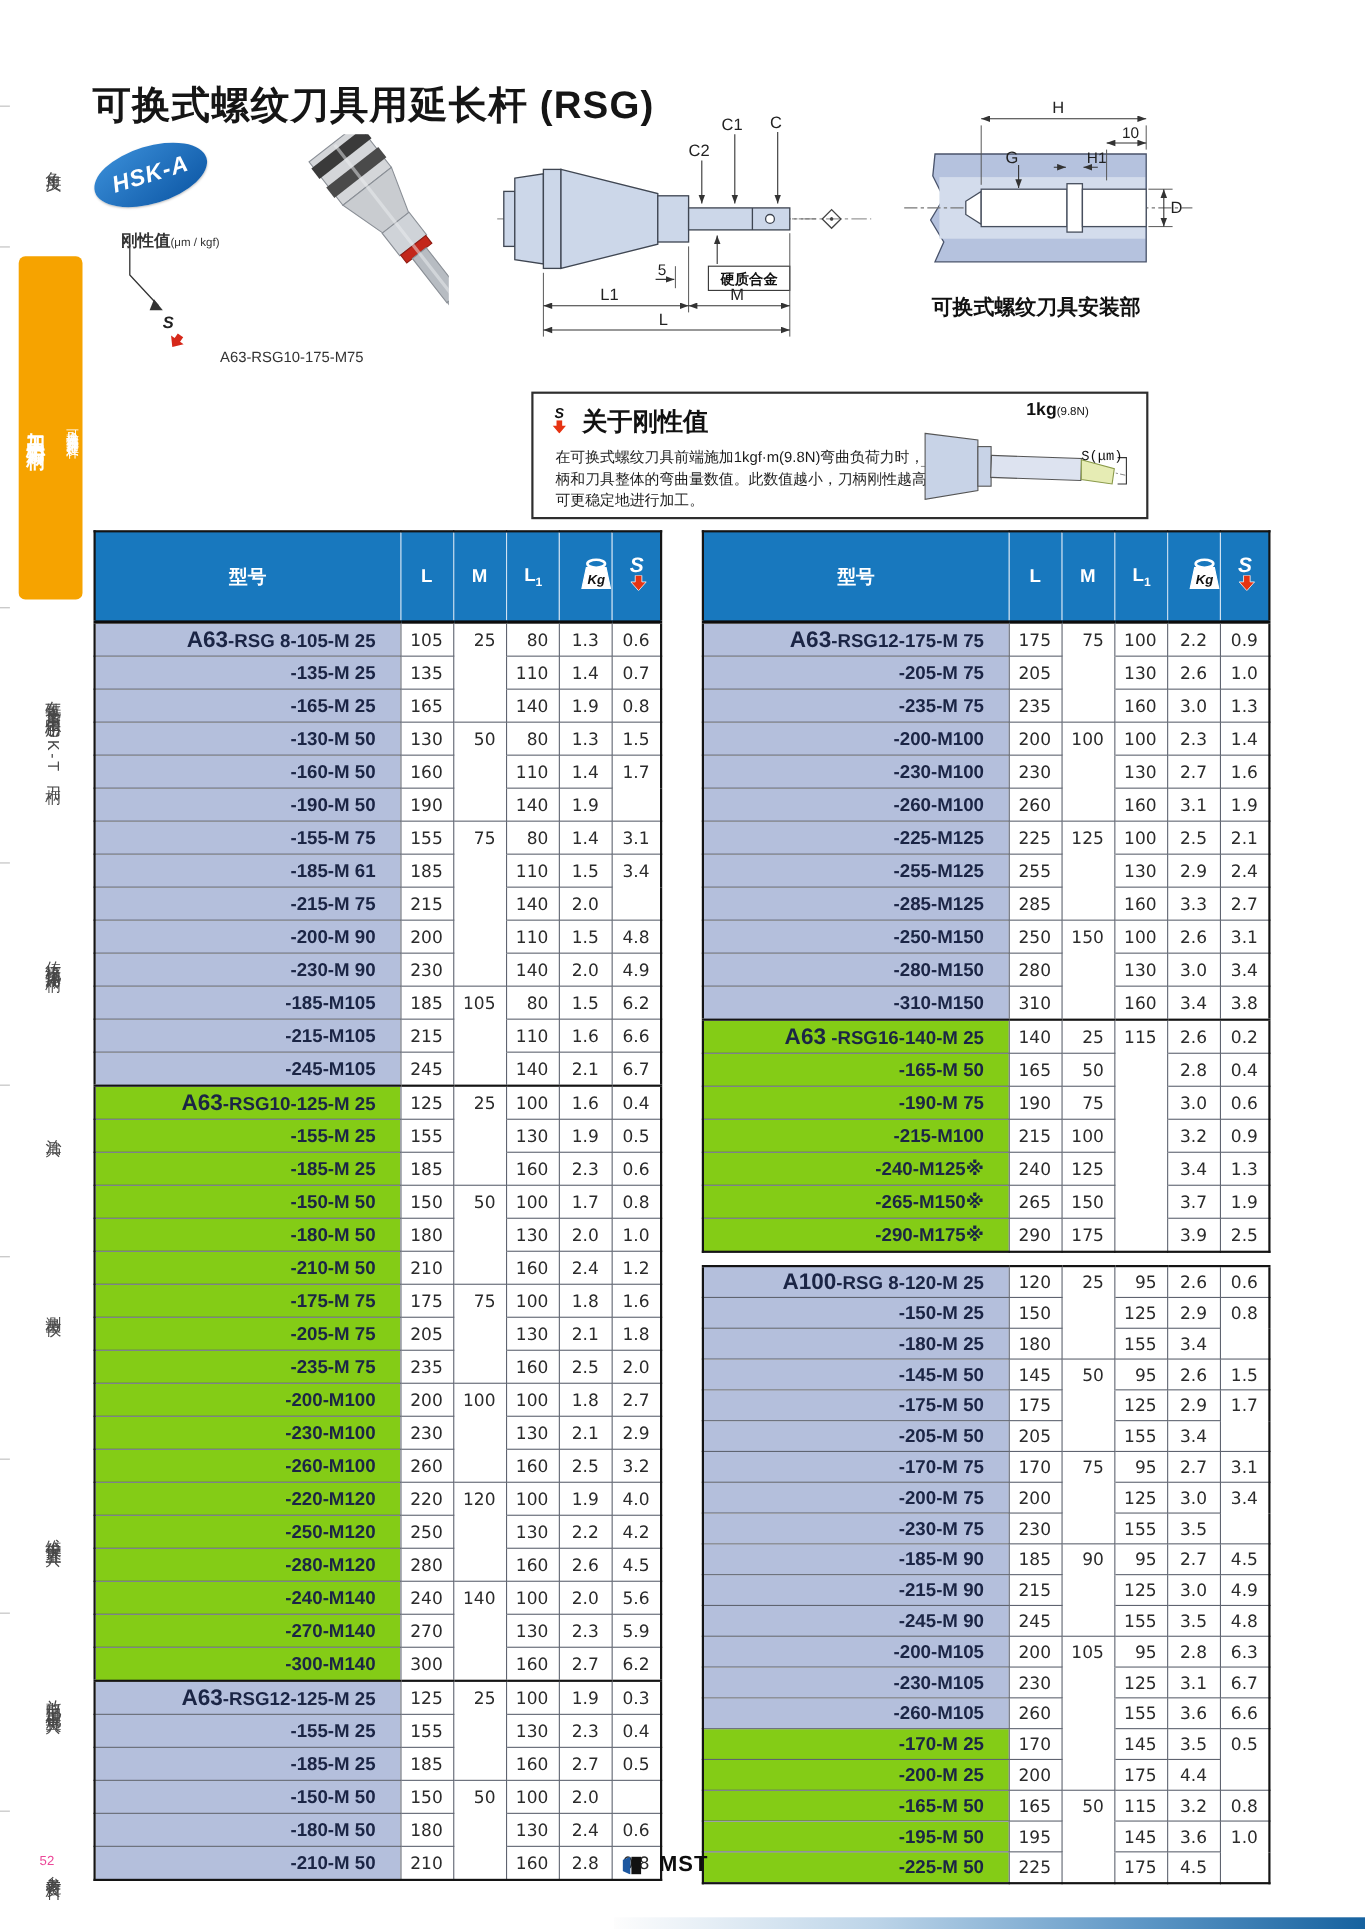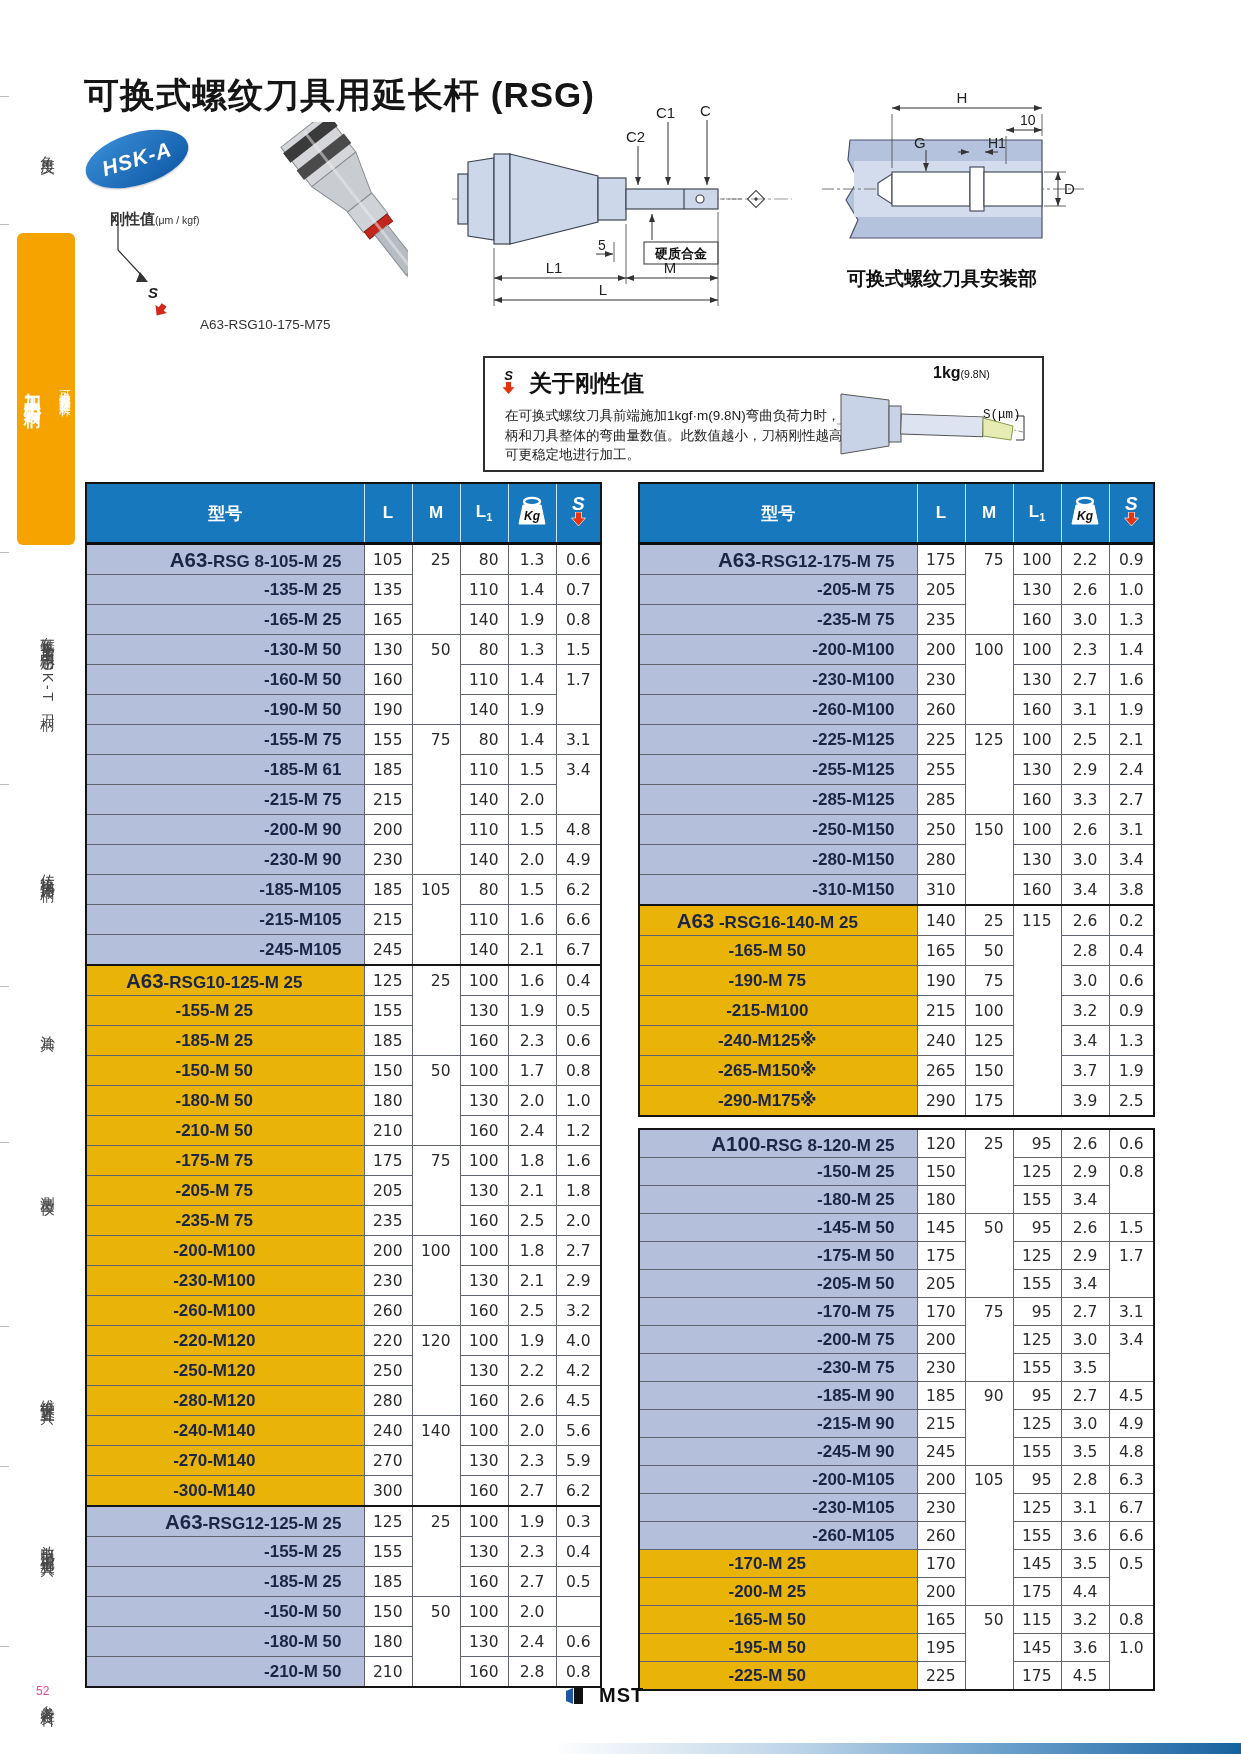--- a/index.html
+++ b/index.html
@@ -28,25 +28,25 @@
   
   .diag-caption{left:792px;top:266px;width:300px;text-align:center;font-size:19px;font-weight:800;color:#111;}
   
   .dtab{border-collapse:collapse;table-layout:fixed;width:515px;border:2px solid #141414;background:#fff;}
   .dtab td{border:1px solid #5f6470;height:29px;padding:0;white-space:nowrap;overflow:hidden;}
   .s2 .dtab td{height:27px;}
   .dtab td.mg{border-top-style:hidden;}
   .dtab tr.ghead td{border-top:2px solid #141414;}
   .dtab td.mod{text-align:right;padding-right:22px;font-weight:bold;color:#1b2545;font-size:17px;}
   .gdark td.mod{background:#b4bfdc;}
-  .glight td.mod{background:#eab308;text-align:center;}
+  .glight td.mod{background:#84cc16;}
   .pfx{font-size:20.5px;}
   .dtab td.num{text-align:right;padding-right:9px;font-size:15.5px;color:#2b2b2b;font-family:"DejaVu Sans",sans-serif;}
   .dtab td.cnum{text-align:center;font-size:15.5px;color:#2b2b2b;font-family:"DejaVu Sans",sans-serif;}
-  .dtab th{background:#1878be;color:#fff;height:48px;padding:5px;border-right:1px solid #cfe2f2;
+  .dtab th{background:#1878be;color:#fff;height:48px;padding:16px;border-right:1px solid #cfe2f2;
            border-bottom:3px solid #0d0d0d;font-size:17px;font-weight:bold;vertical-align:middle;}
   .dtab th:last-child{border-right:1px solid #141414;}
   .dtab th sub{font-size:11px;}
   .th-s .sn{display:block;font-size:19px;font-weight:bold;font-style:italic;line-height:15px;}
   .tgap{height:11px;}
   
   .side-item{position:absolute;left:24px;width:46px;display:flex;align-items:center;justify-content:center;}
   .side-item span{writing-mode:vertical-rl;text-orientation:mixed;font-size:14.5px;color:#474747;letter-spacing:2.5px;}
   .orange-tab{position:absolute;left:17px;width:58px;background:#f6a300;border-radius:6px;}
   .ot-main{position:absolute;left:4px;top:0;height:100%;display:flex;align-items:center;}

